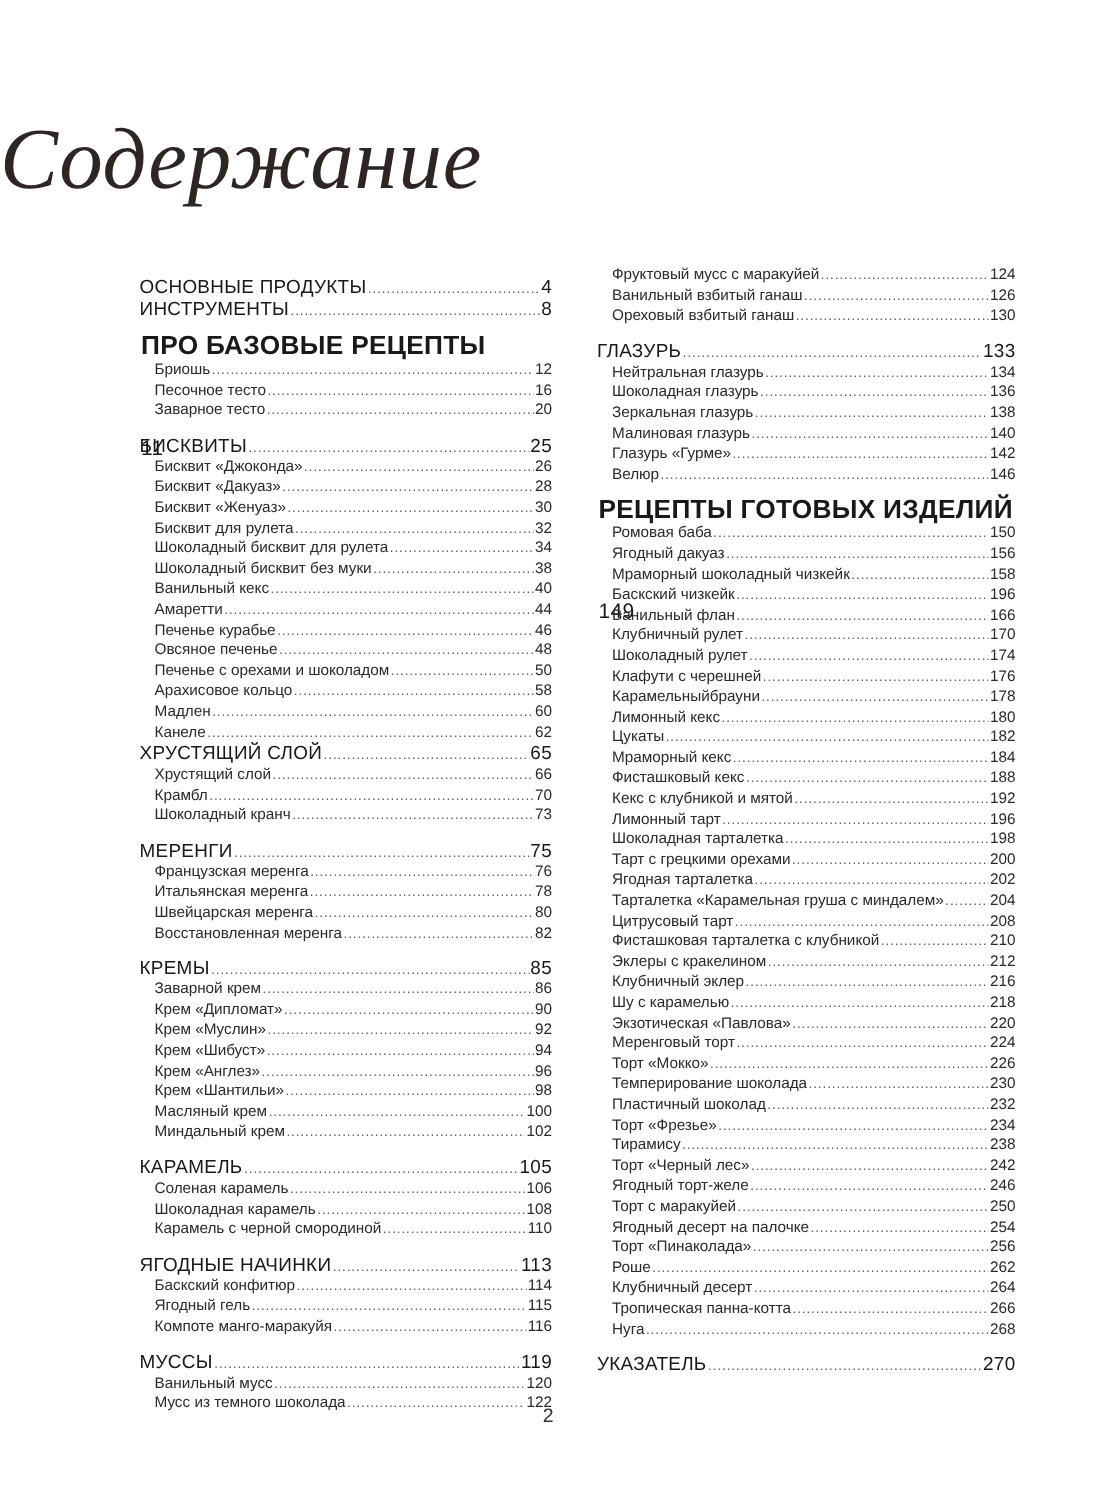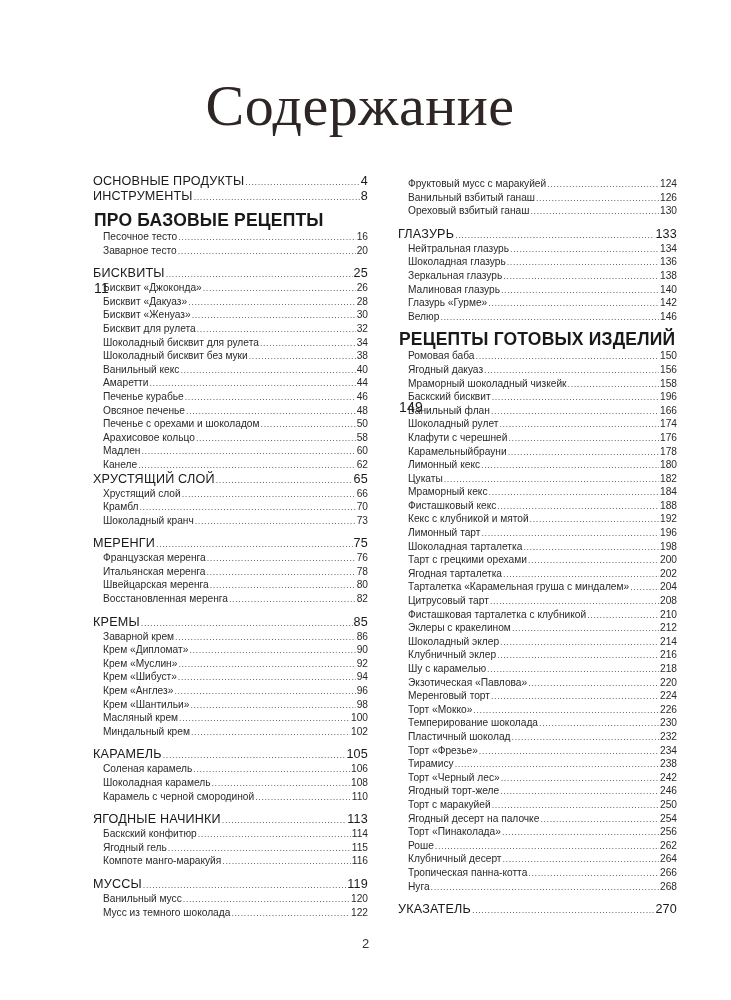--- a/index.html
+++ b/index.html
@@ -1,18 +1,18 @@
 <!DOCTYPE html>
 <html><head>
 <meta charset="utf-8">
 <style>
   html, body { margin: 0; padding: 0; background: #ffffff; }
   body { width: 731px; height: 1000px; position: relative; overflow: hidden; color: #1c1a1a; font-family: "Liberation Sans", sans-serif; }
-  .title { position: absolute; top: 72px; left: 0; width: 720px; text-align: center; font-family: "Liberation Serif", serif; font-size: 58px; color: #2e2624; letter-spacing: 0.5px; font-weight: normal; }
-  .col { position: absolute; top: 174px; }
+  .title { position: absolute; top: 72px; left: 0; width: 720px; font-family: "Liberation Serif", serif; font-size: 58px; color: #2e2624; letter-spacing: 0.5px; font-weight: normal; font-style: italic; }
+  .col { position: absolute; top: 184px; }
   .col.left { left: 93px; width: 275px; }
   .col.right { left: 398px; width: 279px; top: 177px; }
   .row { display: flex; align-items: baseline; white-space: nowrap; }
   .row .lbl { flex: 0 0 auto; }
   .row .dots { flex: 1 1 auto; overflow: hidden; margin: 0 1px; font-size: 9px; letter-spacing: 0.6px; color: #555; }
   .row .dots::before { content: "................................................................................................................................................................"; }
   .row .pg { flex: 0 0 auto; }
   .sec { font-size: 12.6px; height: 15px; line-height: 15px; color: #1a1818; letter-spacing: 0.2px; }
   .sec.big { font-size: 17.5px; font-weight: bold; height: 20px; line-height: 20px; letter-spacing: 0.2px; flex-direction: column; }
   .sec.big .pg { font-size: 14px; font-weight: normal; margin-top: 48px; }
@@ -37,20 +37,25 @@
       <span class="dots"></span>
       <span class="pg">8</span>
     </div>
   <div class="gap small"></div>
   <div class="row sec big">
       <span class="lbl">ПРО БАЗОВЫЕ РЕЦЕПТЫ</span>
       <span class="dots"></span>
       <span class="pg">11</span>
     </div>
   <div class="row sub">
+      <span class="lbl">Бриошь</span>
+      <span class="dots"></span>
+      <span class="pg">12</span>
+    </div>
+  <div class="row sub">
       <span class="lbl">Песочное тесто</span>
       <span class="dots"></span>
       <span class="pg">16</span>
     </div>
   <div class="row sub">
       <span class="lbl">Заварное тесто</span>
       <span class="dots"></span>
       <span class="pg">20</span>
     </div>
   <div class="gap"></div>
@@ -349,30 +354,35 @@
         <span class="lbl">Ягодный дакуаз</span>
         <span class="dots"></span>
         <span class="pg">156</span>
       </div>
       <div class="row sub">
         <span class="lbl">Мраморный шоколадный чизкейк</span>
         <span class="dots"></span>
         <span class="pg">158</span>
       </div>
       <div class="row sub">
-        <span class="lbl">Баскский бисквит</span>
+        <span class="lbl">Баскский чизкейк</span>
         <span class="dots"></span>
         <span class="pg">196</span>
       </div>
       <div class="row sub">
         <span class="lbl">Ванильный флан</span>
         <span class="dots"></span>
         <span class="pg">166</span>
       </div>
       <div class="row sub">
+        <span class="lbl">Клубничный рулет</span>
+        <span class="dots"></span>
+        <span class="pg">170</span>
+      </div>
+      <div class="row sub">
         <span class="lbl">Шоколадный рулет</span>
         <span class="dots"></span>
         <span class="pg">174</span>
       </div>
       <div class="row sub">
         <span class="lbl">Клафути с черешней</span>
         <span class="dots"></span>
         <span class="pg">176</span>
       </div>
       <div class="row sub">
@@ -437,25 +447,20 @@
       </div>
       <div class="row sub">
         <span class="lbl">Фисташковая тарталетка с клубникой</span>
         <span class="dots"></span>
         <span class="pg">210</span>
       </div>
       <div class="row sub">
         <span class="lbl">Эклеры с кракелином</span>
         <span class="dots"></span>
         <span class="pg">212</span>
-      </div>
-      <div class="row sub">
-        <span class="lbl">Шоколадный эклер</span>
-        <span class="dots"></span>
-        <span class="pg">214</span>
       </div>
       <div class="row sub">
         <span class="lbl">Клубничный эклер</span>
         <span class="dots"></span>
         <span class="pg">216</span>
       </div>
       <div class="row sub">
         <span class="lbl">Шу с карамелью</span>
         <span class="dots"></span>
         <span class="pg">218</span>

